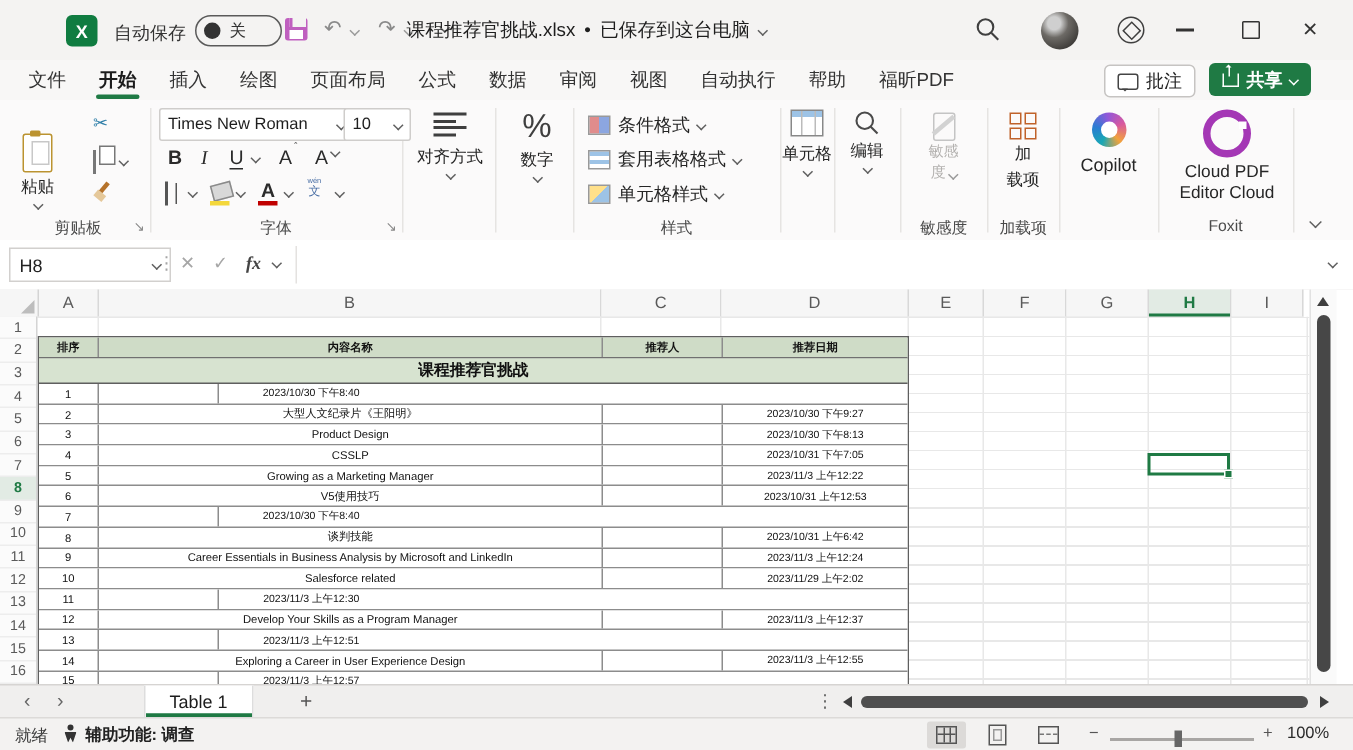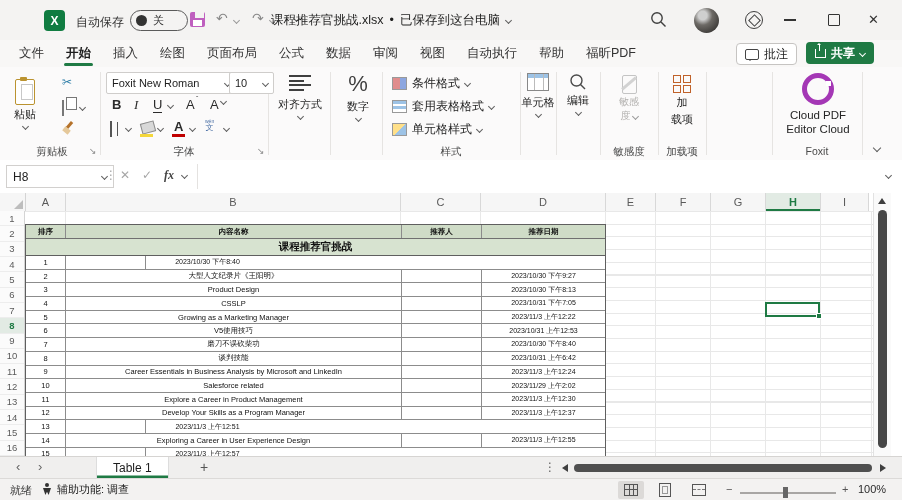--- a/index.html
+++ b/index.html
@@ -135,21 +135,21 @@
   #addsheet{left:200px;top:2px;font-size:14px;color:#555}
   #tabdots{left:544px;top:3px;font-size:12px;color:#666}
   .harr{position:absolute;top:7px;border-style:solid}
   #hleft{left:562px;border-width:4px 6px 4px 0;border-color:transparent #3f3f3f transparent transparent}
   #hright{left:880px;border-width:4px 0 4px 6px;border-color:transparent transparent transparent #3f3f3f}
   #hthumb{left:574px;top:7px;width:298px;height:8px;background:#4f4f4f;border-radius:4px}
 
   
   #statusbar{left:0;top:478px;width:902px;height:22px;background:#f3f2f1;border-top:1px solid #dcdad8;font-size:11px;color:#3a3a3a}
   #ready{left:10px;top:4px}
-  #acc{left:42px;top:3px;display:flex;align-items:center;gap:5px;font-weight:normal;color:#222}
+  #acc{left:42px;top:3px;display:flex;align-items:center;gap:5px;font-weight:bold;color:#222}
   .person{width:10px;height:13px;position:relative}
   .person::before{content:'';position:absolute;left:3px;top:0;width:4px;height:4px;border-radius:50%;background:#333}
   .person::after{content:'';position:absolute;left:1px;top:5px;width:8px;height:7px;background:#333;clip-path:polygon(0 0,100% 0,70% 100%,50% 55%,30% 100%)}
   .vico{position:absolute;top:2px;width:26px;height:18px;display:flex;align-items:center;justify-content:center;border-radius:2px}
   .vico.on{background:#dcdad8}
   .gi1{width:12px;height:10px;border:1px solid #555;background:
        linear-gradient(#555,#555) 0 3.5px/100% 1px no-repeat,
        linear-gradient(#555,#555) 3.5px 0/1px 100% no-repeat,
        linear-gradient(#555,#555) 7.5px 0/1px 100% no-repeat}
   .gi2{width:10px;height:12px;border:1px solid #555;position:relative}
@@ -235,35 +235,35 @@
     <div class="gdiv" style="left:382px"></div>
     <div class="gdiv" style="left:520px"></div>
     <div class="gdiv" style="left:556px"></div>
     <div class="gdiv" style="left:600px"></div>
     <div class="gdiv" style="left:658px"></div>
     <div class="gdiv" style="left:706px"></div>
     <div class="gdiv" style="left:772px"></div>
     <div class="gdiv" style="left:862px"></div>
 
     
-    <div class="bigbtn" style="left:14px;top:12px">
+    <div class="bigbtn" style="left:14px;top:22px">
       <span class="clip"></span>
       <span class="ribtext">粘贴</span>
       <span class="chv sm"></span>
     </div>
     <span class="abs scis" style="left:62px;top:8px">✂</span>
     <span class="abs copyico" style="left:62px;top:34px"></span>
     <span class="abs chv sm" style="left:80px;top:38px"></span>
     <span class="abs brush" style="left:60px;top:54px"></span>
     <div class="glabel" style="left:12px;width:80px">剪贴板</div>
     <span class="launch" style="left:89px">↘</span>
 
     
     <div class="inpbox" style="left:106px;top:5px;width:118px">
-      <span>Foxit New Roman</span>
+      <span>Times New Roman</span>
       <span class="chv sm"></span>
     </div>
     <div class="inpbox" style="left:229px;top:5px;width:33px">
       <span>10</span>
       <span class="chv sm"></span>
     </div>
     <span class="fbtn" style="left:112px;top:30px;font-weight:bold">B</span>
     <span class="fbtn" style="left:134px;top:30px;font-style:italic;font-family:'Liberation Serif',serif">I</span>
     <span class="fbtn ubar" style="left:153px;top:30px">U</span>
     <span class="abs chv sm" style="left:168px;top:36px"></span>
@@ -359,20 +359,24 @@
           <i></i>
           <i></i>
           <i></i>
         </span>
       <span class="ribtext">加</span>
       <span class="ribtext">载项</span>
     </div>
     <div class="glabel" style="left:658px;width:48px">加载项</div>
 
     
+    <div class="bigbtn" style="left:712px;top:8px;width:54px">
+      <span class="copico"></span>
+      <span class="ribtext" style="font-size:12px;margin-top:3px">Copilot</span>
+    </div>
 
     
     <div class="bigbtn" style="left:776px;top:6px;width:84px">
       <span class="foxico"></span>
       <span class="ribtext" style="font-size:11.5px;margin-top:2px">Cloud PDF</span>
       <span class="ribtext" style="font-size:11.5px">Editor Cloud</span>
     </div>
     <div class="glabel" style="left:772px;width:90px">Foxit</div>
 
     <span class="abs chv" style="left:874px;top:78px"></span>
@@ -476,21 +480,20 @@
               <div class="tcell date" style="width: 123px;">2023/11/3 上午12:22</div>
             </div>
             <div class="trow">
               <div class="tcell" style="width: 40px;">6</div>
               <div class="tcell" style="width: 336px;">V5使用技巧</div>
               <div class="tcell" style="width: 80px;"></div>
               <div class="tcell date" style="width: 123px;">2023/10/31 上午12:53</div>
             </div>
             <div class="trow">
               <div class="tcell" style="width: 40px;">7</div>
-              <div class="tcell" style="width: 336px;">磨刀不误砍柴功</div>
               <div class="tcell" style="width: 80px;"></div>
               <div class="tcell date" style="width: 123px;">2023/10/30 下午8:40</div>
             </div>
             <div class="trow">
               <div class="tcell" style="width: 40px;">8</div>
               <div class="tcell" style="width: 336px;">谈判技能</div>
               <div class="tcell" style="width: 80px;"></div>
               <div class="tcell date" style="width: 123px;">2023/10/31 上午6:42</div>
             </div>
             <div class="trow">
@@ -500,21 +503,20 @@
               <div class="tcell date" style="width: 123px;">2023/11/3 上午12:24</div>
             </div>
             <div class="trow">
               <div class="tcell" style="width: 40px;">10</div>
               <div class="tcell" style="width: 336px;">Salesforce related</div>
               <div class="tcell" style="width: 80px;"></div>
               <div class="tcell date" style="width: 123px;">2023/11/29 上午2:02</div>
             </div>
             <div class="trow">
               <div class="tcell" style="width: 40px;">11</div>
-              <div class="tcell" style="width: 336px;">Explore a Career in Product Management</div>
               <div class="tcell" style="width: 80px;"></div>
               <div class="tcell date" style="width: 123px;">2023/11/3 上午12:30</div>
             </div>
             <div class="trow">
               <div class="tcell" style="width: 40px;">12</div>
               <div class="tcell" style="width: 336px;">Develop Your Skills as a Program Manager</div>
               <div class="tcell" style="width: 80px;"></div>
               <div class="tcell date" style="width: 123px;">2023/11/3 上午12:37</div>
             </div>
             <div class="trow">

